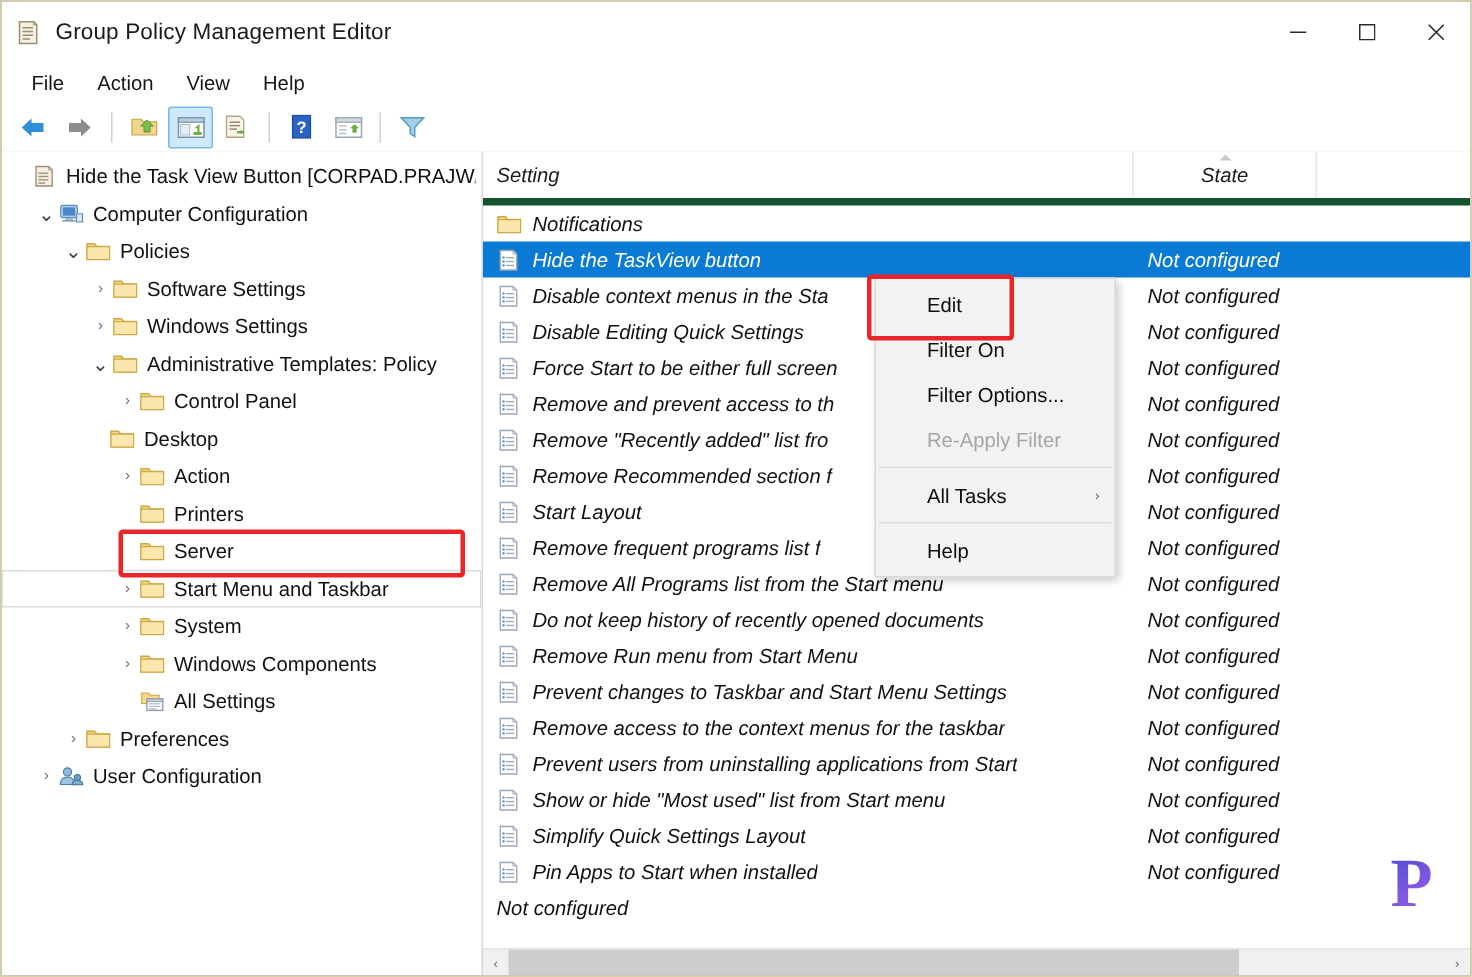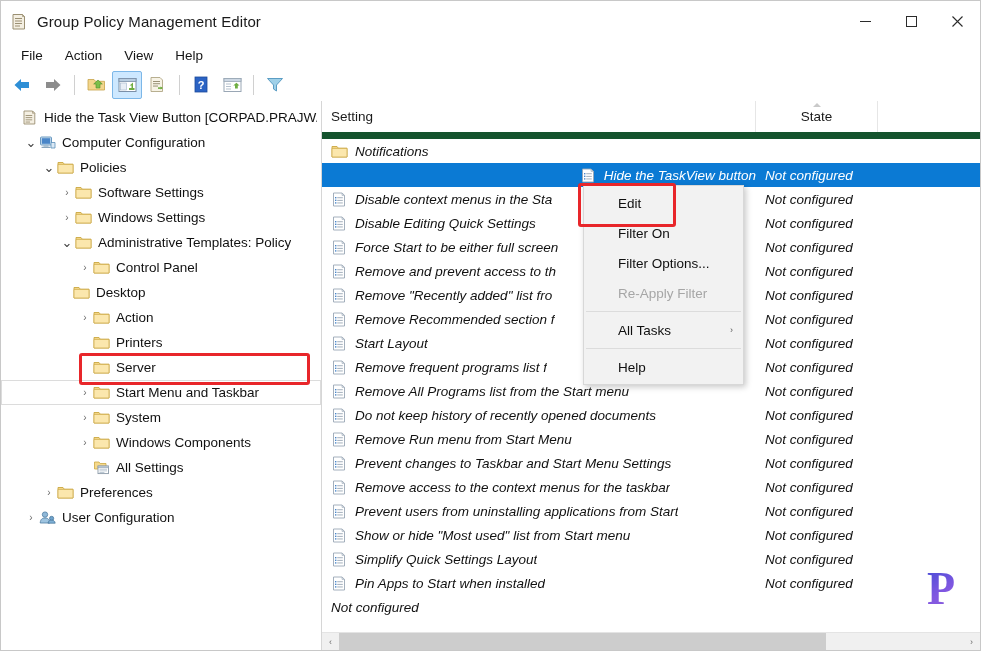--- a/index.html
+++ b/index.html
@@ -149,25 +149,26 @@
     color: #111111;
     margin-left: 6px;
     overflow: hidden;
     text-overflow: clip;
   }
   .ic { flex: 0 0 auto; display:block; }
 
   
   .list-header {
     height: 31px;
-    border-bottom: 7px solid #14532d;
+    border-bottom: 5px solid #14532d;
     display: flex;
     align-items: center;
     background: #ffffff;
     position: relative;
+    font-style: italic;
   }
   .col-setting {
     width: 434px;
     padding-left: 9px;
     font-size: 13.5px;
     color: #1a1a1a;
     box-sizing: border-box;
     height: 31px;
     line-height: 31px;
     border-right: 1px solid #e6e6e6;
@@ -200,21 +201,21 @@
   
   .list-body { position: relative; font-style: italic; }
   .lrow {
     height: 24px;
     display: flex;
     align-items: center;
     white-space: nowrap;
     position: relative;
   }
   .lrow.sel { background: #0b7ad4; }
-  .lrow.sel .lname, .lrow.sel .lstate { color: #ffffff; justify-content: flex-end; }
+  .lrow.sel .lname, .lrow.sel .lstate { color: #ffffff; }
   .lname {
     width: 434px;
     box-sizing: border-box;
     padding-left: 9px;
     display: flex;
     align-items: center;
     font-size: 13.5px;
     color: #111111;
     overflow: hidden;
   }

